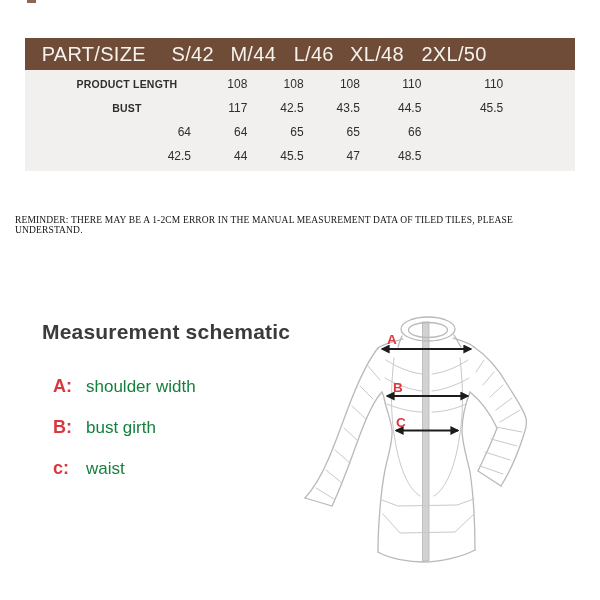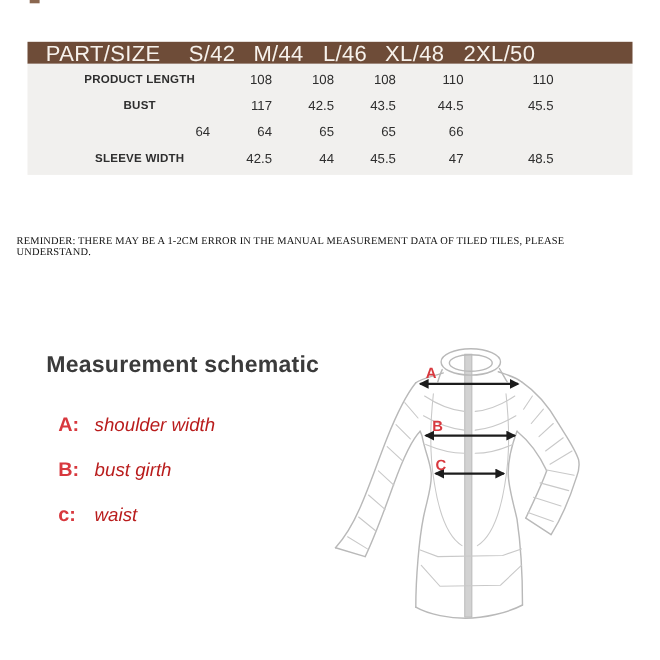--- a/index.html
+++ b/index.html
@@ -4,21 +4,21 @@
 <style>
   html,body{margin:0;padding:0;}
   body{
     width:600px;height:600px;position:relative;background:#ffffff;
     font-family:"Liberation Sans",sans-serif;overflow:hidden;
   }
   
   .size-table{position:absolute;left:25px;top:38px;width:550px;}
   .t-head{
     display:grid;grid-template-columns:25% 11% 11% 11% 12% 16% 14%;
-    background:#6e4c38;height:20px;align-items:center;
+    background:#6e4c38;height:32px;align-items:center;
   }
   .t-head .cell{
     color:#f7f2ec;font-size:20px;font-weight:500;text-align:center;
     letter-spacing:.3px;white-space:nowrap;
   }
   .t-body{background:#f1f0ee;padding:2px 0 3px 0;}
   .t-row{
     display:grid;grid-template-columns:25% 11% 11% 11% 12% 16% 14%;
     height:24px;align-items:center;padding-left:38px;
   }
@@ -34,21 +34,21 @@
     letter-spacing:.15px;
   }
   
   .schematic-title{
     position:absolute;left:42px;top:320px;font-size:21px;font-weight:700;
     color:#3b3b3b;letter-spacing:.2px;text-align:right;
   }
   .legend{position:absolute;left:53px;top:376px;}
   .legend-row{display:flex;align-items:baseline;gap:13px;margin-bottom:20px;}
   .legend-key{color:#d8383e;font-size:18px;font-weight:600;min-width:20px;}
-  .legend-label{color:#b91c1c;font-size:17px;font-style:italic;}
+  .legend-label{color:#15803d;font-size:17px;}
   .coat-wrap{position:absolute;left:290px;top:300px;width:292px;height:292px;}
   .corner-mark{position:absolute;left:27px;top:0;width:9px;height:3px;background:#8a6750;}
 </style>
 </head>
 <body>
 
 <div class="corner-mark"></div>
 
 <div class="size-table">
   <div class="t-head">
@@ -81,21 +81,20 @@
     </div>
     <div class="t-row">
       <div class="val">64</div>
       <div class="val">64</div>
       <div class="val">65</div>
       <div class="val">65</div>
       <div class="val">66</div>
       <div class="val"></div>
     </div>
     <div class="t-row">
-      <div class="lbl">SLEEVE WIDTH</div>
       <div class="val">42.5</div>
       <div class="val">44</div>
       <div class="val">45.5</div>
       <div class="val">47</div>
       <div class="val">48.5</div>
       <div class="val"></div>
     </div>
   </div>
 </div>
 

